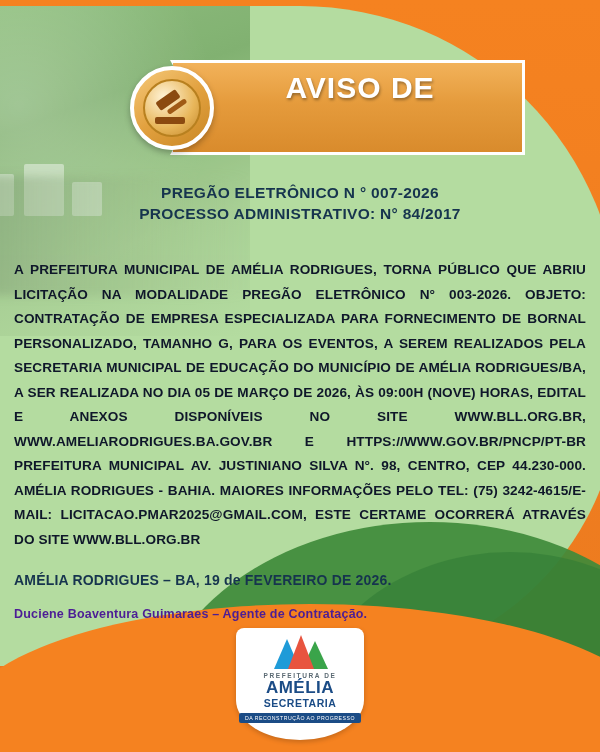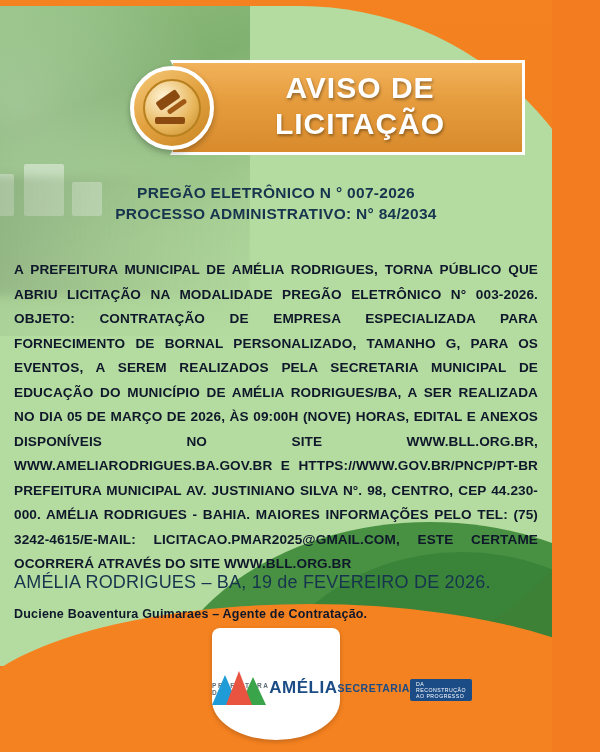--- a/index.html
+++ b/index.html
@@ -4,21 +4,21 @@
 <style>
   * { box-sizing: border-box; margin: 0; padding: 0; }
   html, body {
     width: 600px; height: 752px;
     font-family: "Liberation Sans", sans-serif;
     background: #f47c20;
     overflow: hidden;
   }
   .page {
     position: relative;
-    width: 552px; height: 752px;
+    width: 600px; height: 752px;
     overflow: hidden;
     background: #f47c20;
     padding-left: 16px;
   }
 
   
   .bg-orange {
     position: absolute; inset: 0;
     background: linear-gradient(180deg, #f58220 0%, #f07d20 55%, #ea7a1e 100%);
   }
@@ -159,43 +159,43 @@
     font-weight: bold;
     font-size: 13.6px;
     line-height: 24.5px;
     text-align: justify;
     letter-spacing: .1px;
   }
   .sign-city {
     position: absolute;
     left: 14px; top: 572px;
     color: #16344e;
-    font-weight: normal;
-    font-size: 18px;
+    font-weight: bold;
+    font-size: 14px;
     letter-spacing: .2px;
   }
   .sign-name {
     position: absolute;
     left: 14px; top: 607px;
-    color: #0f172a;
+    color: #4c1d95;
     font-weight: bold;
     font-size: 12.5px;
     letter-spacing: .2px;
   }
 
   
   .logo {
     position: absolute;
     left: 50%; transform: translateX(-50%);
     bottom: 12px;
     width: 128px; height: 112px;
     background: #ffffff;
     border-radius: 8px 8px 64px 64px / 8px 8px 40px 40px;
     box-shadow: 0 2px 5px rgba(0,0,0,.2);
-    display: flex; flex-direction: row; align-items: center;
+    display: flex; flex-direction: column; align-items: center;
     padding-top: 7px;
   }
   .logo-mark { position: relative; width: 52px; height: 34px; }
   .logo-mark .m1, .logo-mark .m2, .logo-mark .m3 {
     position: absolute; bottom: 0;
     width: 0; height: 0; border-style: solid;
   }
   .logo-mark .m1 {
     left: 0; border-width: 0 13px 30px 13px;
     border-color: transparent transparent #1f9bd8 transparent;
@@ -245,36 +245,35 @@
 
   <div class="bg-dark-green"></div>
   <div class="bg-dark-green2"></div>
   <div class="bg-bottom-arc"></div>
   <div class="bg-bottom-strip"></div>
 
   <div class="banner">
     <div class="banner-ribbon"></div>
     <div class="banner-title">
       <div>AVISO DE</div>
-      <div>LICITAÇÃO</div>
     </div>
     <div class="banner-seal">
       <div class="seal-inner">
         <div class="gavel">
           <span class="head"></span>
           <span class="handle"></span>
           <span class="block"></span>
         </div>
       </div>
     </div>
   </div>
 
   <div class="proc">
     <div>PREGÃO ELETRÔNICO N ° 007-2026</div>
-    <div>PROCESSO ADMINISTRATIVO: N° 84/2034</div>
+    <div>PROCESSO ADMINISTRATIVO: N° 84/2017</div>
   </div>
 
   <div class="body-text">A PREFEITURA MUNICIPAL DE AMÉLIA RODRIGUES, TORNA PÚBLICO QUE ABRIU LICITAÇÃO NA MODALIDADE PREGÃO ELETRÔNICO N° 003-2026. OBJETO: CONTRATAÇÃO DE EMPRESA ESPECIALIZADA PARA FORNECIMENTO DE BORNAL PERSONALIZADO, TAMANHO G, PARA OS EVENTOS, A SEREM REALIZADOS PELA SECRETARIA MUNICIPAL DE EDUCAÇÃO DO MUNICÍPIO DE AMÉLIA RODRIGUES/BA, A SER REALIZADA NO DIA 05 DE MARÇO DE 2026, ÀS 09:00H (NOVE) HORAS, EDITAL E ANEXOS DISPONÍVEIS NO SITE WWW.BLL.ORG.BR, WWW.AMELIARODRIGUES.BA.GOV.BR E HTTPS://WWW.GOV.BR/PNCP/PT-BR PREFEITURA MUNICIPAL AV. JUSTINIANO SILVA N°. 98, CENTRO, CEP 44.230-000. AMÉLIA RODRIGUES - BAHIA. MAIORES INFORMAÇÕES PELO TEL: (75) 3242-4615/E-MAIL: LICITACAO.PMAR2025@GMAIL.COM, ESTE CERTAME OCORRERÁ ATRAVÉS DO SITE WWW.BLL.ORG.BR</div>
 
   <div class="sign-city">AMÉLIA RODRIGUES – BA, 19 de FEVEREIRO DE 2026.</div>
   <div class="sign-name">Duciene Boaventura Guimaraes – Agente de Contratação.</div>
 
   <div class="logo">
     <div class="logo-mark">
       <span class="m1"></span>

